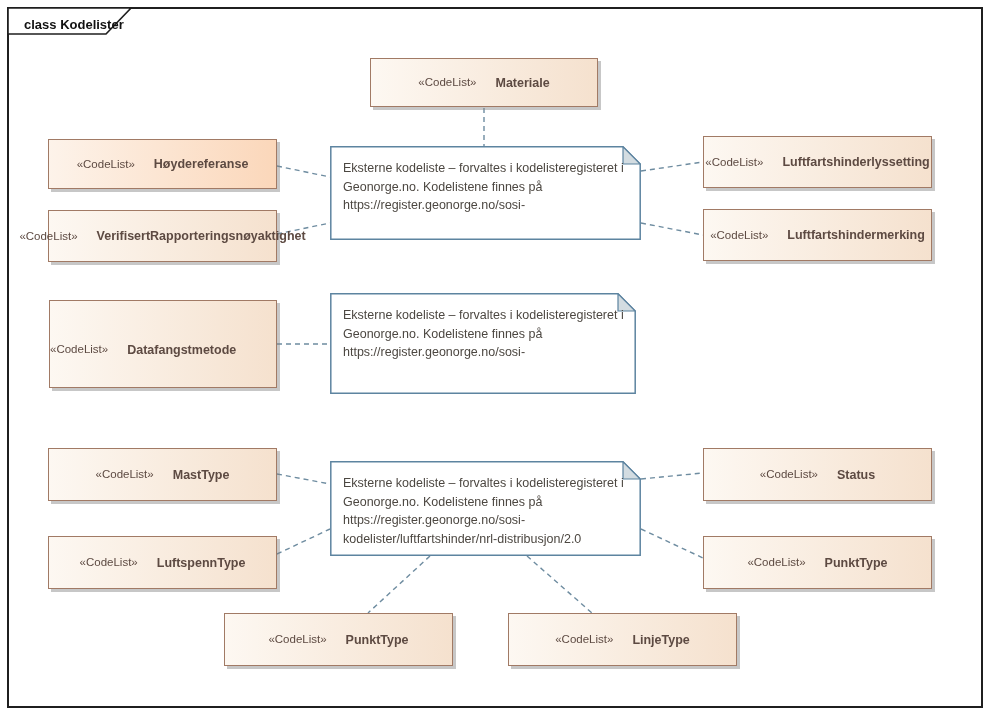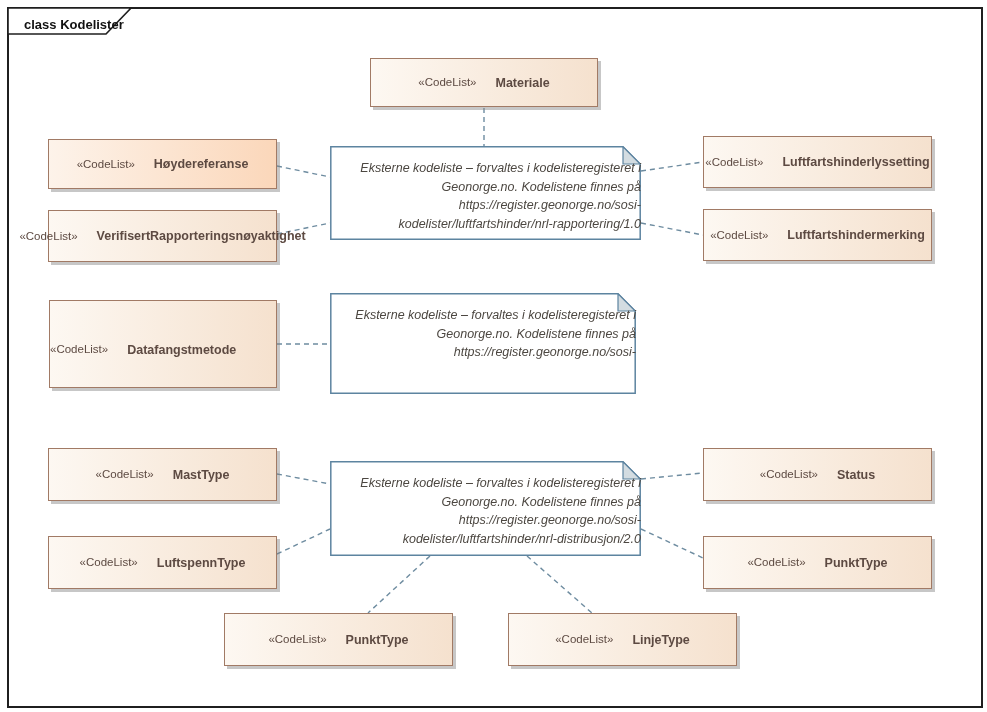--- a/index.html
+++ b/index.html
@@ -1,17 +1,17 @@
 <!DOCTYPE html>
 <html><head>
 <meta charset="utf-8">
 <style>
   html,body{margin:0;padding:0;background:#fff;}
   body{font-family:"Liberation Sans",sans-serif;}
-  #canvas{position:relative;width:987px;height:712px;background:#fff;overflow:hidden;text-align:right;}
+  #canvas{position:relative;width:987px;height:712px;background:#fff;overflow:hidden;}
 
   
   #frame{position:absolute;left:7px;top:7px;width:972px;height:697px;
          border:2px solid #1f1f1f;background:transparent;}
   #frame-tab{position:absolute;left:7px;top:7px;width:128px;height:28px;}
   #frame-tab-label{position:absolute;left:17px;top:10px;font-size:13px;font-weight:bold;
          color:#111;white-space:nowrap;}
 
   
   #wires{position:absolute;left:0;top:0;width:987px;height:712px;pointer-events:none;}
@@ -35,21 +35,21 @@
   #b-merking{left:703px;top:209px;width:229px;height:52px;}
   #b-datafangst{left:49px;top:300px;width:228px;height:88px;}
   #b-mast{left:48px;top:448px;width:229px;height:53px;}
   #b-luftspenn{left:48px;top:536px;width:229px;height:53px;}
   #b-status{left:703px;top:448px;width:229px;height:53px;}
   #b-punkt{left:703px;top:536px;width:229px;height:53px;}
   #b-flate{left:224px;top:613px;width:229px;height:53px;}
   #b-linje{left:508px;top:613px;width:229px;height:53px;}
 
   
-  .note{position:absolute;font-style:italic;}
+  .note{position:absolute;}
   .note .note-bg{position:absolute;left:0;top:0;}
   .note .note-text{position:relative;padding:13px 0 0 13px;font-size:12.5px;
                    line-height:18.5px;color:#4c4741;}
   #n-0{left:330px;top:146px;width:311px;height:94px;}
   #n-1{left:330px;top:293px;width:306px;height:101px;}
   #n-2{left:330px;top:461px;width:311px;height:95px;}
 </style>
 </head>
 <body>
 
@@ -143,21 +143,20 @@
 
   <div class="note" id="n-0">
     <svg class="note-bg" width="311" height="94">
       <path d="M0.8,0.8 L293,0.8 L310.2,18 L310.2,93.2 L0.8,93.2 Z" fill="#ffffff" stroke="#5d84a0" stroke-width="1.5"></path>
       <path d="M293,0.8 L293,18 L310.2,18 Z" fill="#d3dce1" stroke="#5d84a0" stroke-width="1.2"></path>
     </svg>
     <div class="note-text">
       <div>Eksterne kodeliste – forvaltes i kodelisteregisteret i</div>
       <div>Geonorge.no. Kodelistene finnes på</div>
       <div>https://register.geonorge.no/sosi-</div>
-      <div>kodelister/luftfartshinder/nrl-rapportering/1.0</div>
     </div>
   </div>
 
   <div class="note" id="n-1">
     <svg class="note-bg" width="306" height="101">
       <path d="M0.8,0.8 L288,0.8 L305.2,18 L305.2,100.2 L0.8,100.2 Z" fill="#ffffff" stroke="#5d84a0" stroke-width="1.5"></path>
       <path d="M288,0.8 L288,18 L305.2,18 Z" fill="#d3dce1" stroke="#5d84a0" stroke-width="1.2"></path>
     </svg>
     <div class="note-text">
       <div>Eksterne kodeliste – forvaltes i kodelisteregisteret i</div>

